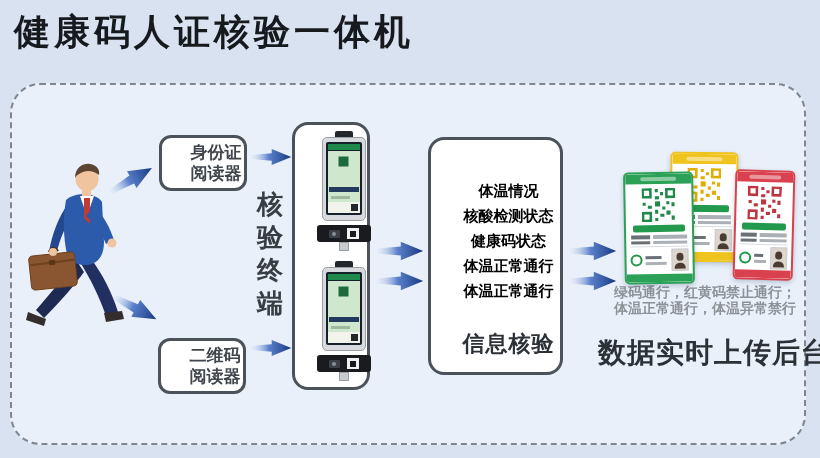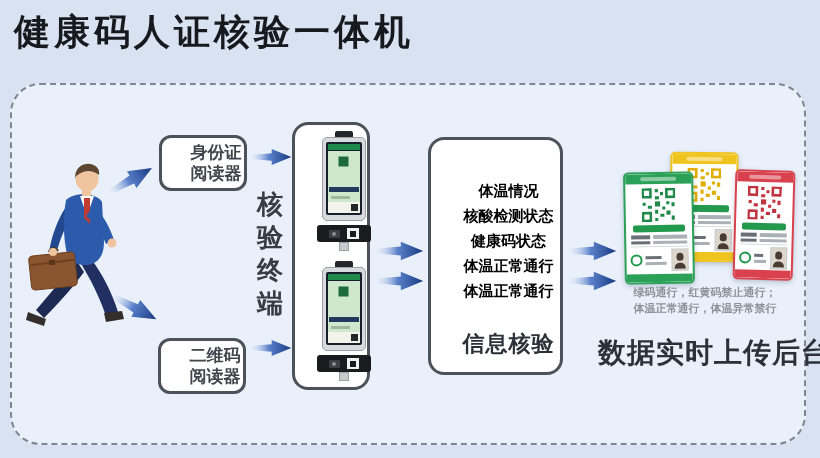--- a/index.html
+++ b/index.html
@@ -97,21 +97,21 @@
   .hc-lines{flex:1;}
   .hc-lines i{display:block;height:3px;background:#6a7077;width:70%;margin-bottom:3px;}
   .hc-lines i+i{background:#aab0b6;width:92%;margin-bottom:0;}
   .hc-photo{width:15px;height:20px;background:#ddd6cd;border:1px solid #c8ccd0;position:relative;flex:0 0 auto;}
   .hc-photo::before{content:"";position:absolute;top:3px;left:4px;width:7px;height:8px;border-radius:50% 50% 40% 40%;background:#4a3c33;}
   .hc-photo::after{content:"";position:absolute;bottom:1px;left:2px;width:11px;height:6px;border-radius:5px 5px 0 0;background:#4a3c33;}
   .hc-foot{position:absolute;left:0;right:0;bottom:0;height:8px;background:var(--c);}
 
   
   .result{left:598px;top:284px;width:214px;text-align:center;}
-  .rule-line{font-size:11px;line-height:16px;font-weight:700;color:#8d9298;}
+  .rule-line{font-size:14px;line-height:16px;font-weight:700;color:#8d9298;}
   .upload-label{margin-top:18px;font-size:28px;font-weight:900;color:#2c3137;letter-spacing:1px;white-space:nowrap;}
 </style>
 </head>
 <body>
 
 <svg width="0" height="0" style="position:absolute" aria-hidden="true">
   <defs>
     <linearGradient id="agrad" x1="0" y1="0" x2="1" y2="0">
       <stop offset="0" stop-color="#cfdaf0" stop-opacity="0.12"></stop>
       <stop offset="0.45" stop-color="#4a74c6" stop-opacity="0.9"></stop>

